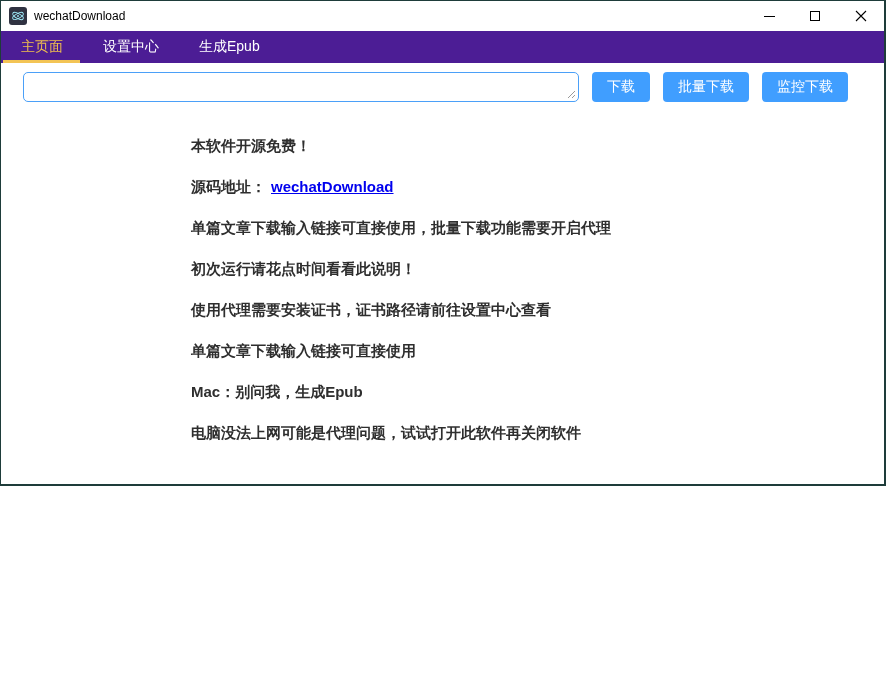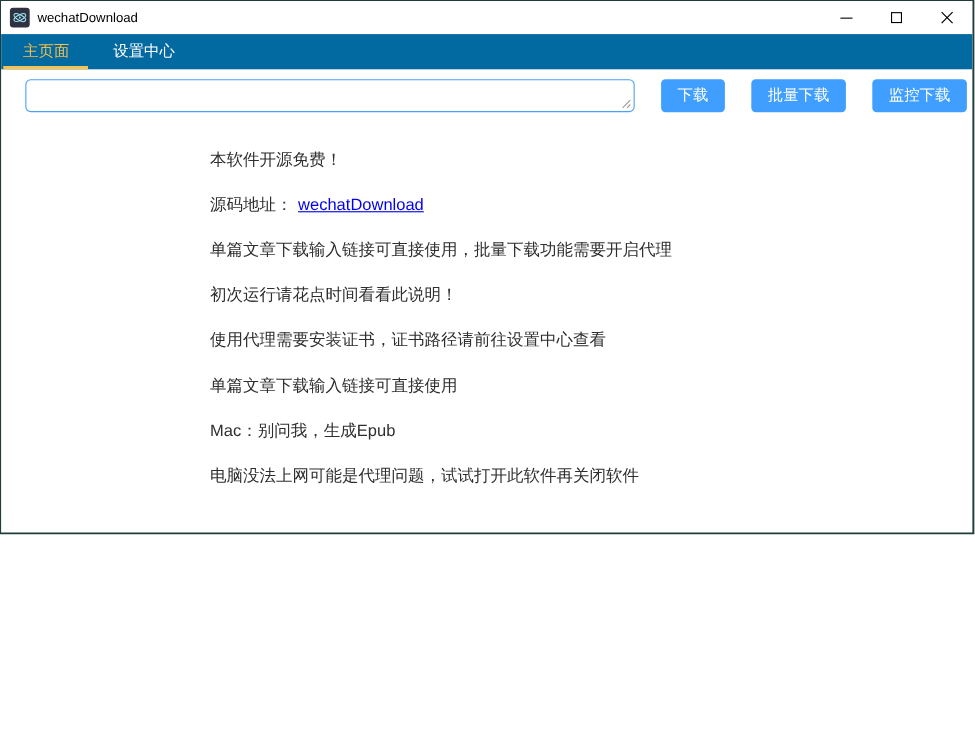--- a/index.html
+++ b/index.html
@@ -46,21 +46,21 @@
     display: flex; align-items: center; justify-content: center;
     cursor: default;
   }
   .glyph-min { width: 11px; height: 1px; background: #000; }
   .glyph-max { width: 10px; height: 10px; border: 1px solid #000; }
 
   
   .tabbar {
     height: 32px;
     flex: 0 0 32px;
-    background: #0369a1;
+    background: #4c1d95;
     display: flex;
     align-items: stretch;
   }
   .tab {
     padding: 0 20px;
     display: flex;
     align-items: center;
     font-size: 14px;
     color: #ffffff;
     position: relative;
@@ -74,22 +74,22 @@
     left: 2px; right: 3px; bottom: 0;
     height: 3px;
     background: #f3c455;
   }
 
   
   .toolbar {
     flex: 0 0 auto;
     display: flex;
     align-items: stretch;
-    padding: 9px 5px 9px 22px;
-    gap: 24px;
+    padding: 9px 36px 9px 22px;
+    gap: 13px;
   }
   .input-wrap { flex: 1; position: relative; }
   .url-textarea {
     width: 100%; height: 30px;
     border: 1.5px solid #4ba0f8;
     border-radius: 5px;
     resize: none;
     outline: none;
     padding: 5px 10px;
     font-family: "Liberation Sans", sans-serif;
@@ -120,20 +120,21 @@
     flex: 1;
     padding: 24px 20px 0 190px;
     overflow: hidden;
   }
   .content p {
     margin: 0 0 20px 0;
     font-size: 15px;
     line-height: 21px;
     color: #2e2e2e;
     white-space: nowrap;
+    font-weight: bold;
   }
   .content a {
     color: #0000EE;
     text-decoration: underline;
     margin-left: 5px;
   }
 </style>
 </head>
 <body>
 
@@ -163,20 +164,23 @@
     </div>
   </div>
 
   <div class="tabbar">
     <div class="tab active">
       <span>主页面</span>
     </div>
     <div class="tab">
       <span>设置中心</span>
     </div>
+    <div class="tab">
+      <span>生成Epub</span>
+    </div>
   </div>
 
   <div class="toolbar">
     <div class="input-wrap">
       <textarea class="url-textarea" placeholder="" style=""></textarea>
       <svg class="resize-grip" width="9" height="9" viewBox="0 0 9 9">
         <path d="M8 1 L1 8 M8 5 L5 8" stroke="#9a9a9a" stroke-width="1" fill="none"></path>
       </svg>
     </div>
     <button class="btn">下载</button>

